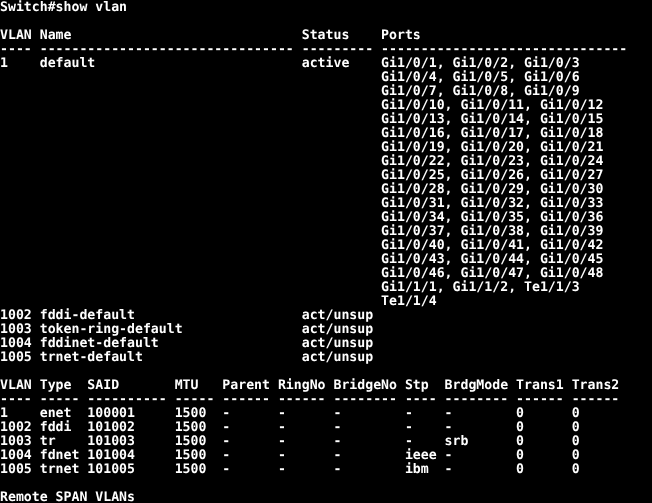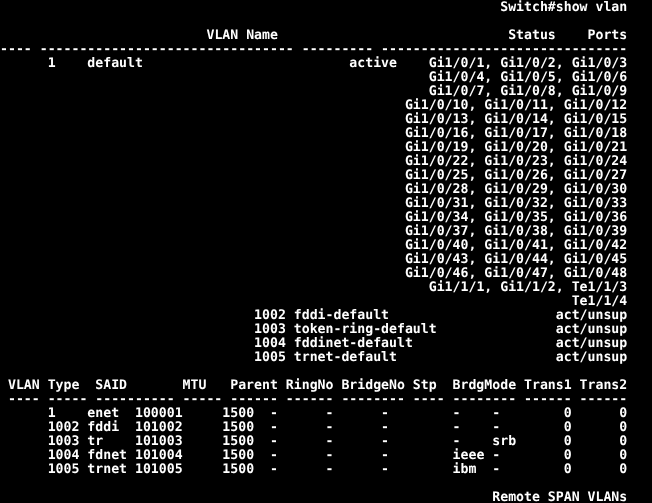--- a/index.html
+++ b/index.html
@@ -30,21 +30,20 @@
     letter-spacing: 0px;
     color: #ffffff;
     font-weight: bold;
     -webkit-font-smoothing: none;
     text-rendering: geometricPrecision;
   }
   .line {
     display: block;
     height: 14px;
     white-space: pre;
-    text-align: right;
   }
 </style>
 </head>
 <body>
 
 <div id="terminal">
   <div class="screen" id="screen-out"><span class="line">Switch#show vlan</span><span class="line">&nbsp;</span><span class="line">VLAN Name                             Status    Ports</span><span class="line">---- -------------------------------- --------- -------------------------------</span><span class="line">1    default                          active    Gi1/0/1, Gi1/0/2, Gi1/0/3</span><span class="line">                                                Gi1/0/4, Gi1/0/5, Gi1/0/6</span><span class="line">                                                Gi1/0/7, Gi1/0/8, Gi1/0/9</span><span class="line">                                                Gi1/0/10, Gi1/0/11, Gi1/0/12</span><span class="line">                                                Gi1/0/13, Gi1/0/14, Gi1/0/15</span><span class="line">                                                Gi1/0/16, Gi1/0/17, Gi1/0/18</span><span class="line">                                                Gi1/0/19, Gi1/0/20, Gi1/0/21</span><span class="line">                                                Gi1/0/22, Gi1/0/23, Gi1/0/24</span><span class="line">                                                Gi1/0/25, Gi1/0/26, Gi1/0/27</span><span class="line">                                                Gi1/0/28, Gi1/0/29, Gi1/0/30</span><span class="line">                                                Gi1/0/31, Gi1/0/32, Gi1/0/33</span><span class="line">                                                Gi1/0/34, Gi1/0/35, Gi1/0/36</span><span class="line">                                                Gi1/0/37, Gi1/0/38, Gi1/0/39</span><span class="line">                                                Gi1/0/40, Gi1/0/41, Gi1/0/42</span><span class="line">                                                Gi1/0/43, Gi1/0/44, Gi1/0/45</span><span class="line">                                                Gi1/0/46, Gi1/0/47, Gi1/0/48</span><span class="line">                                                Gi1/1/1, Gi1/1/2, Te1/1/3</span><span class="line">                                                Te1/1/4</span><span class="line">1002 fddi-default                     act/unsup</span><span class="line">1003 token-ring-default               act/unsup</span><span class="line">1004 fddinet-default                  act/unsup</span><span class="line">1005 trnet-default                    act/unsup</span><span class="line">&nbsp;</span><span class="line">VLAN Type  SAID       MTU   Parent RingNo BridgeNo Stp  BrdgMode Trans1 Trans2</span><span class="line">---- ----- ---------- ----- ------ ------ -------- ---- -------- ------ ------</span><span class="line">1    enet  100001     1500  -      -      -        -    -        0      0</span><span class="line">1002 fddi  101002     1500  -      -      -        -    -        0      0</span><span class="line">1003 tr    101003     1500  -      -      -        -    srb      0      0</span><span class="line">1004 fdnet 101004     1500  -      -      -        ieee -        0      0</span><span class="line">1005 trnet 101005     1500  -      -      -        ibm  -        0      0</span><span class="line">&nbsp;</span><span class="line">Remote SPAN VLANs</span></div>
 </div>
 
 </body></html>

